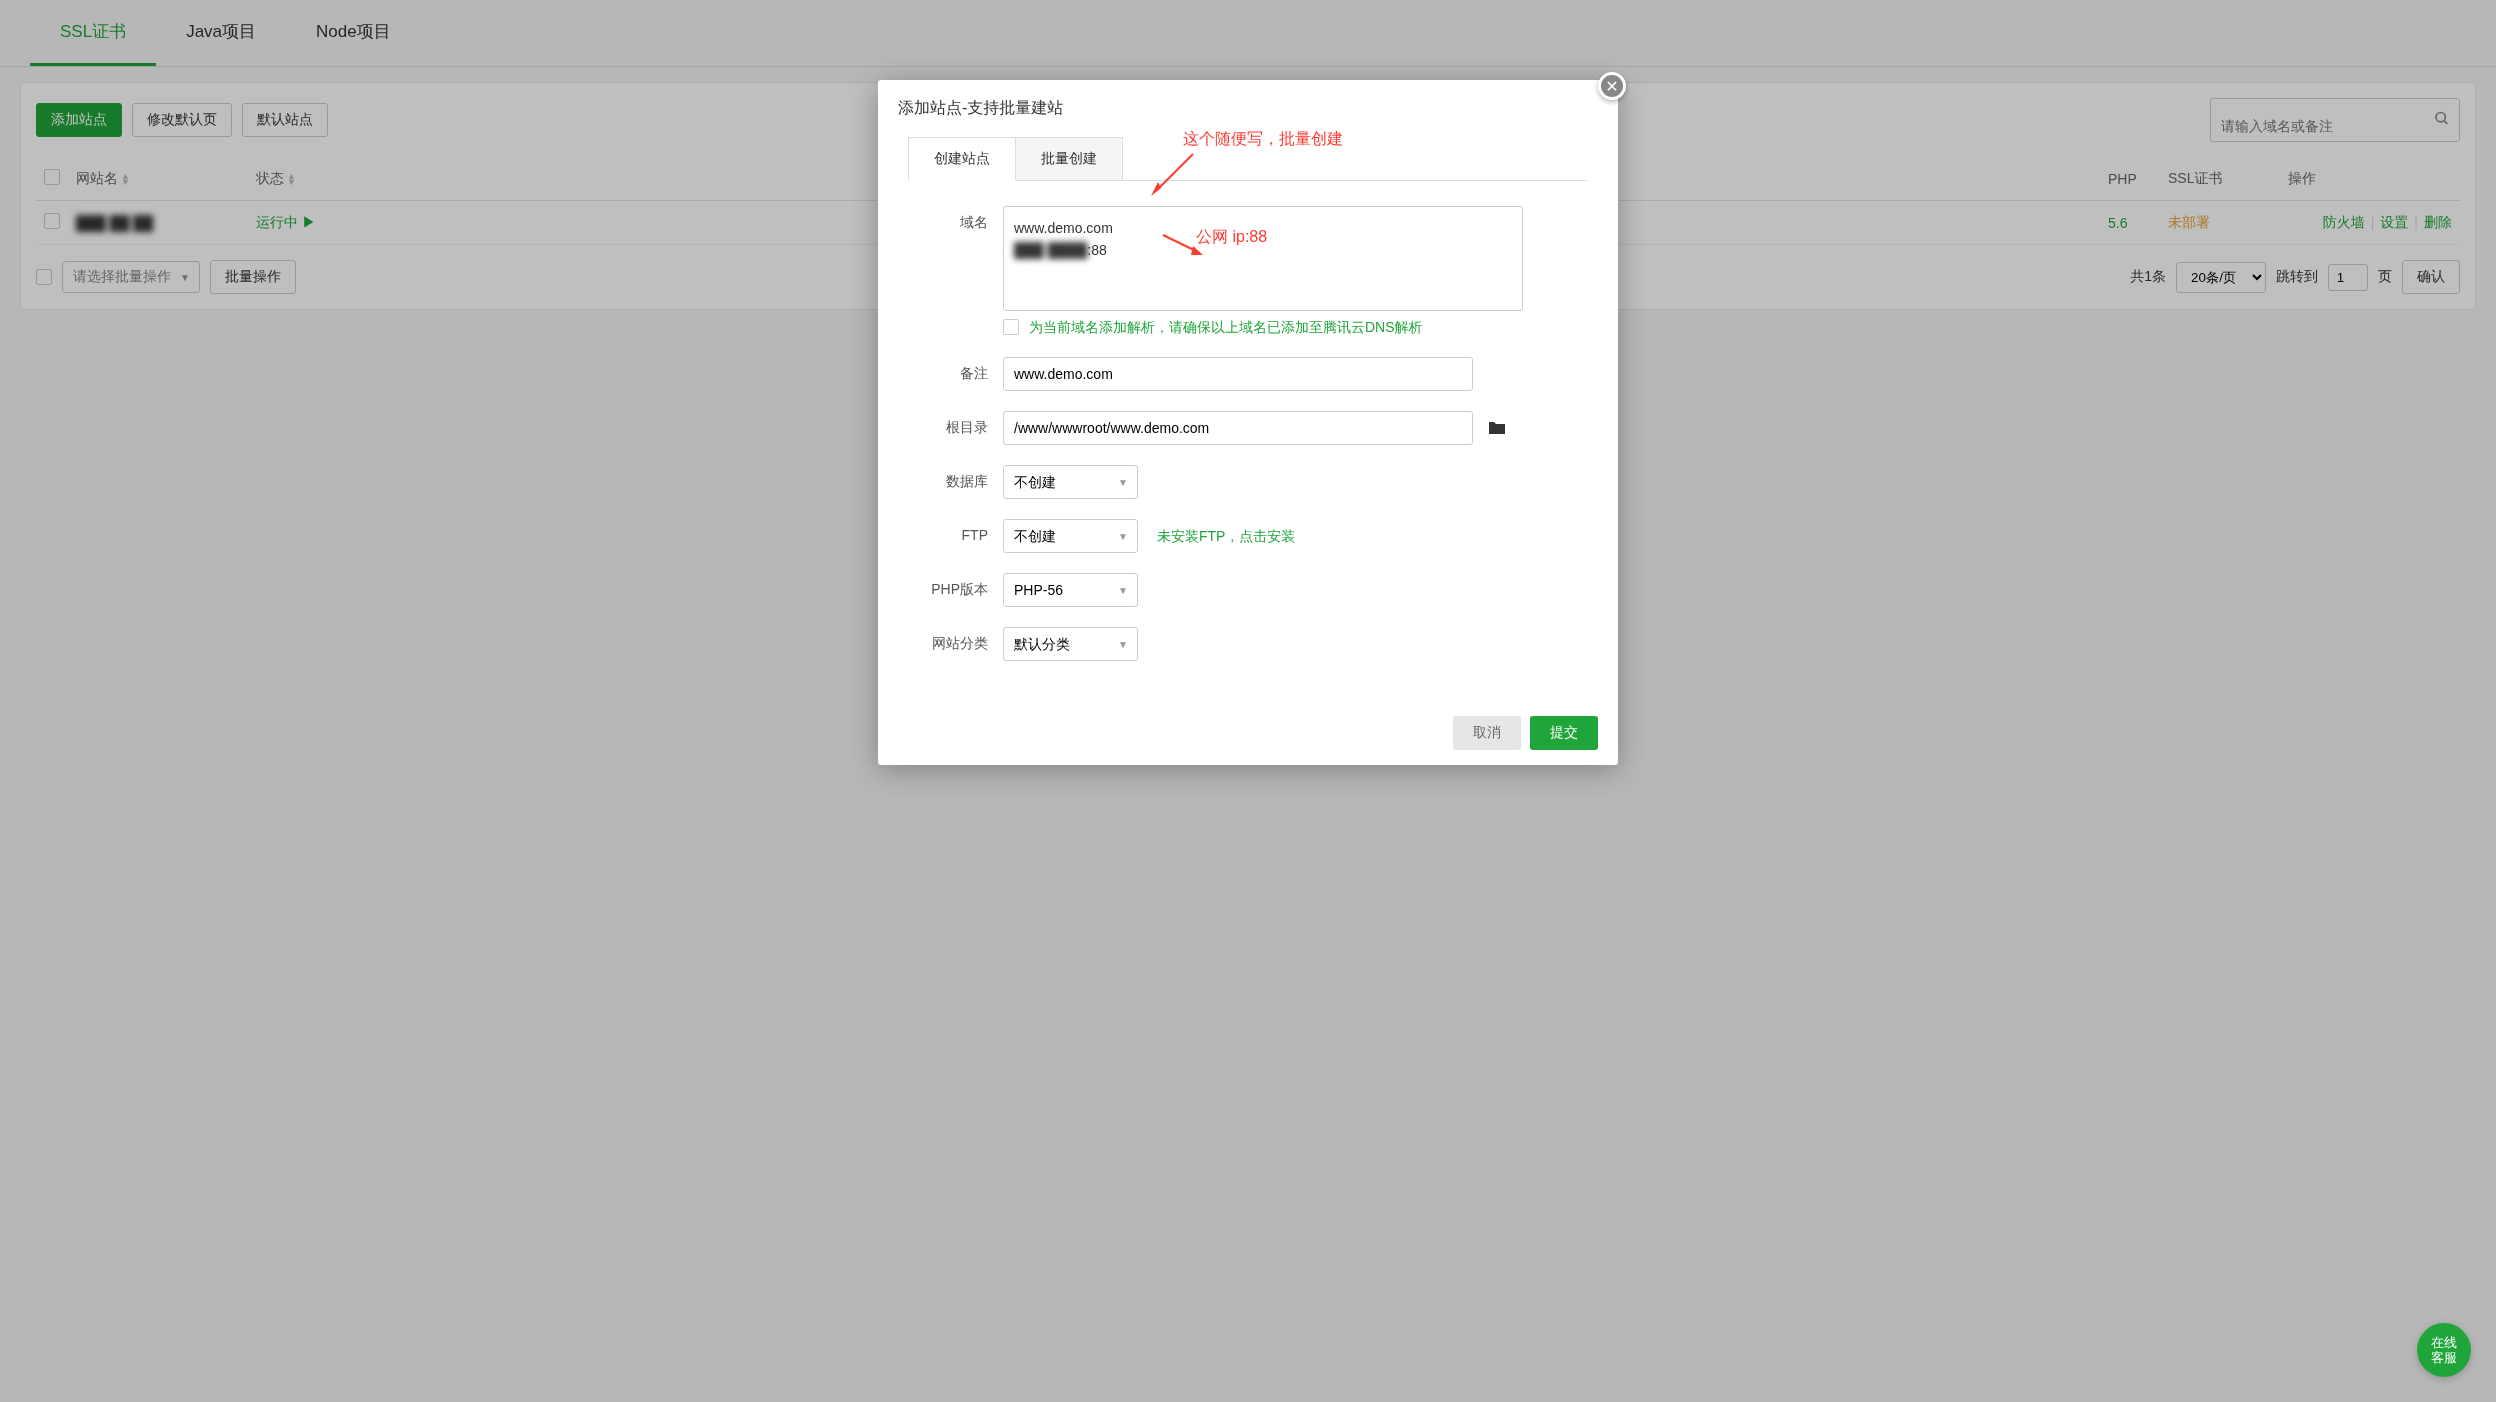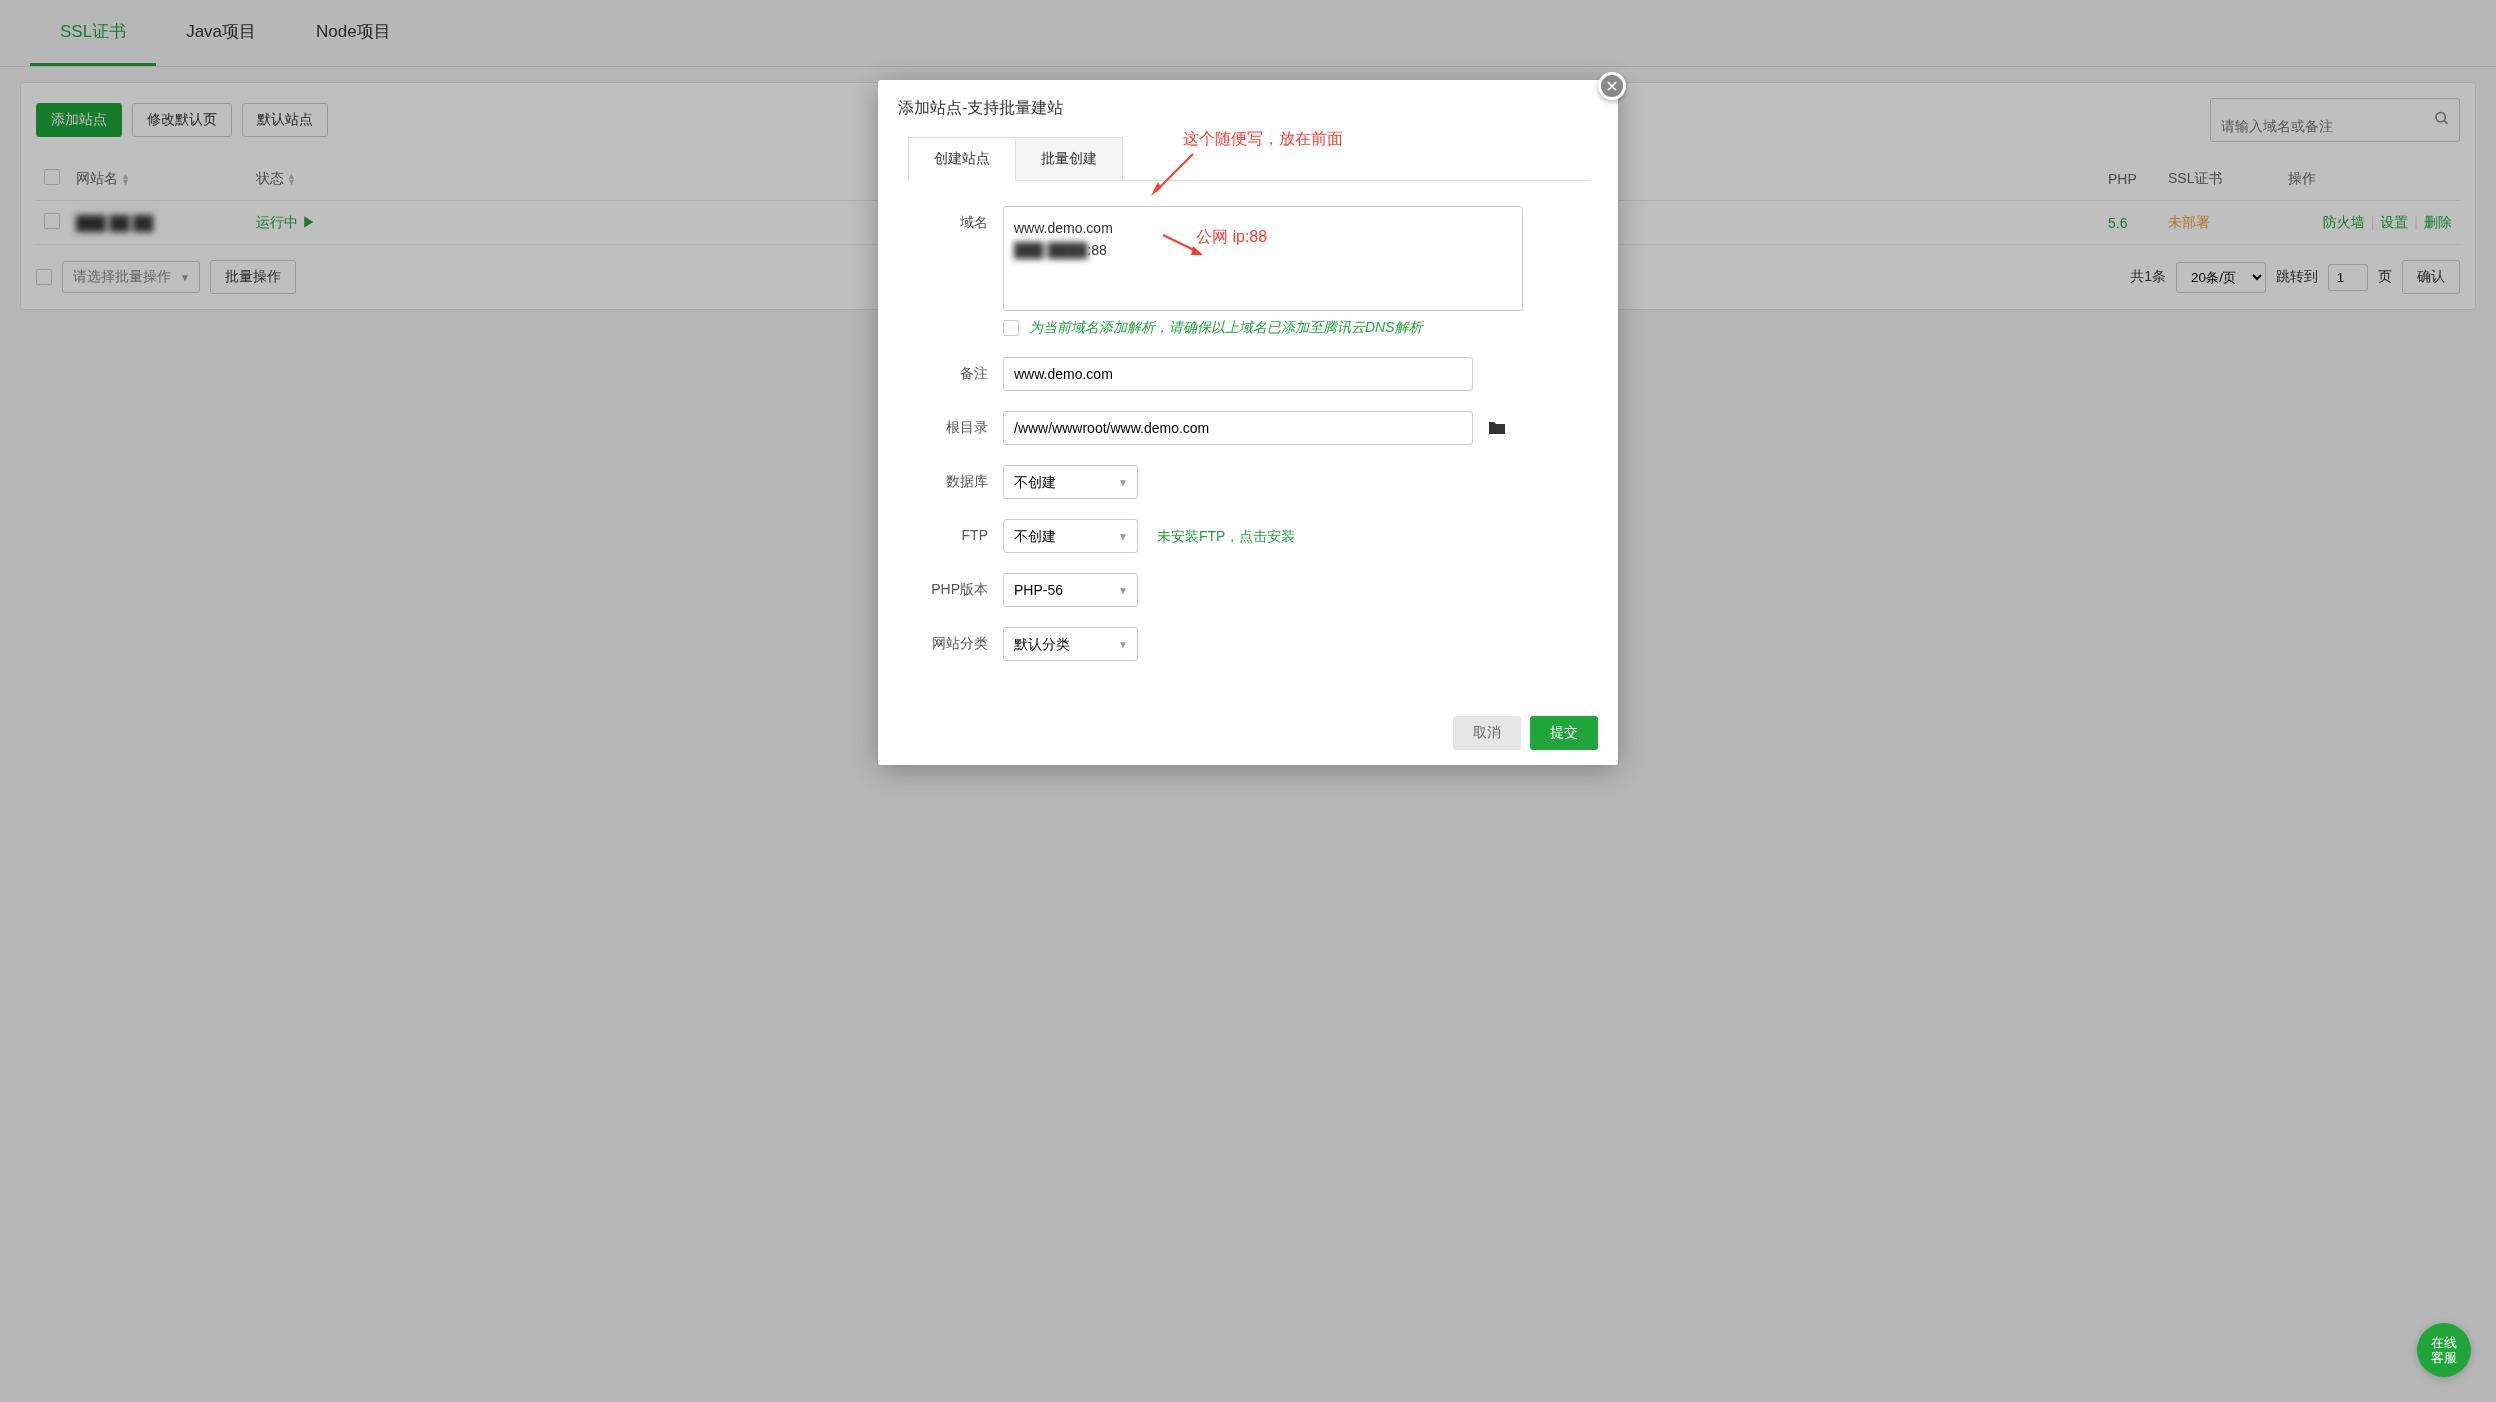--- a/index.html
+++ b/index.html
@@ -58,21 +58,21 @@
     
     .form-row { display: flex; align-items: flex-start; margin-bottom: 20px; }
     .form-label { width: 95px; text-align: right; padding-right: 15px; padding-top: 8px; color: #555; flex-shrink: 0; }
     .form-control { flex: 1; }
     .form-textarea { width: 520px; height: 105px; border: 1px solid #ccc; border-radius: 3px; padding: 10px; font-family: inherit; font-size: 14px; resize: none; }
     .form-input { width: 470px; padding: 8px 10px; border: 1px solid #ccc; border-radius: 3px; font-size: 14px; }
     .form-select { width: 135px; padding: 8px 10px; border: 1px solid #ccc; border-radius: 3px; background: #fff; font-size: 14px; appearance: none; position: relative; }
     .select-wrap { position: relative; display: inline-block; }
     .select-wrap::after { content: "▼"; position: absolute; right: 10px; top: 50%; transform: translateY(-50%); font-size: 10px; color: #999; pointer-events: none; }
     .form-hint { color: #20a53a; font-size: 14px; margin-left: 15px; display: inline-block; }
-    .checkbox-row { display: flex; align-items: center; margin-top: 8px; font-style: italic; }
+    .checkbox-row { display: flex; margin-top: 8px; }
     .checkbox-label { color: #20a53a; margin-left: 10px; font-size: 14px; }
     .folder-icon { display: inline-block; margin-left: 10px; vertical-align: middle; cursor: pointer; }
     
     
     .annotation { position: absolute; color: #ff3b30; font-size: 16px; pointer-events: none; }
     .arrow { position: absolute; pointer-events: none; }
     
     .dialog-footer { padding: 15px 20px; display: flex; justify-content: flex-end; gap: 9px; }
     .btn-cancel { padding: 8px 20px; background: #e6e6e6; border: none; border-radius: 3px; cursor: pointer; font-size: 14px; color: #666; }
     .btn-submit { padding: 8px 20px; background: #20a53a; color: #fff; border: none; border-radius: 3px; cursor: pointer; font-size: 14px; }
@@ -163,21 +163,21 @@
   <div class="overlay">
     <div class="dialog">
       <div class="dialog-close">✕</div>
       <div class="dialog-title">添加站点-支持批量建站</div>
       <div class="dialog-body">
         <div class="dialog-tabs">
           <div class="dialog-tab active">创建站点</div>
           <div class="dialog-tab">批量创建</div>
         </div>
 
-        <div class="annotation" style="top:-8px; left:305px;">这个随便写，放在前面</div>
+        <div class="annotation" style="top:-8px; left:305px;">这个随便写，批量创建</div>
         <svg class="arrow" style="top:12px; left:270px;" width="50" height="48">
             <line x1="45" y1="5" x2="8" y2="42" stroke="#ff3b30" stroke-width="2"></line>
             <polygon points="3,47 13,39 10,33" fill="#ff3b30"></polygon>
           </svg>
 
         <div class="form-row">
           <div class="form-label">域名</div>
           <div class="form-control">
             <div class="form-textarea" style="line-height:22px">
               <div>www.demo.com</div>

